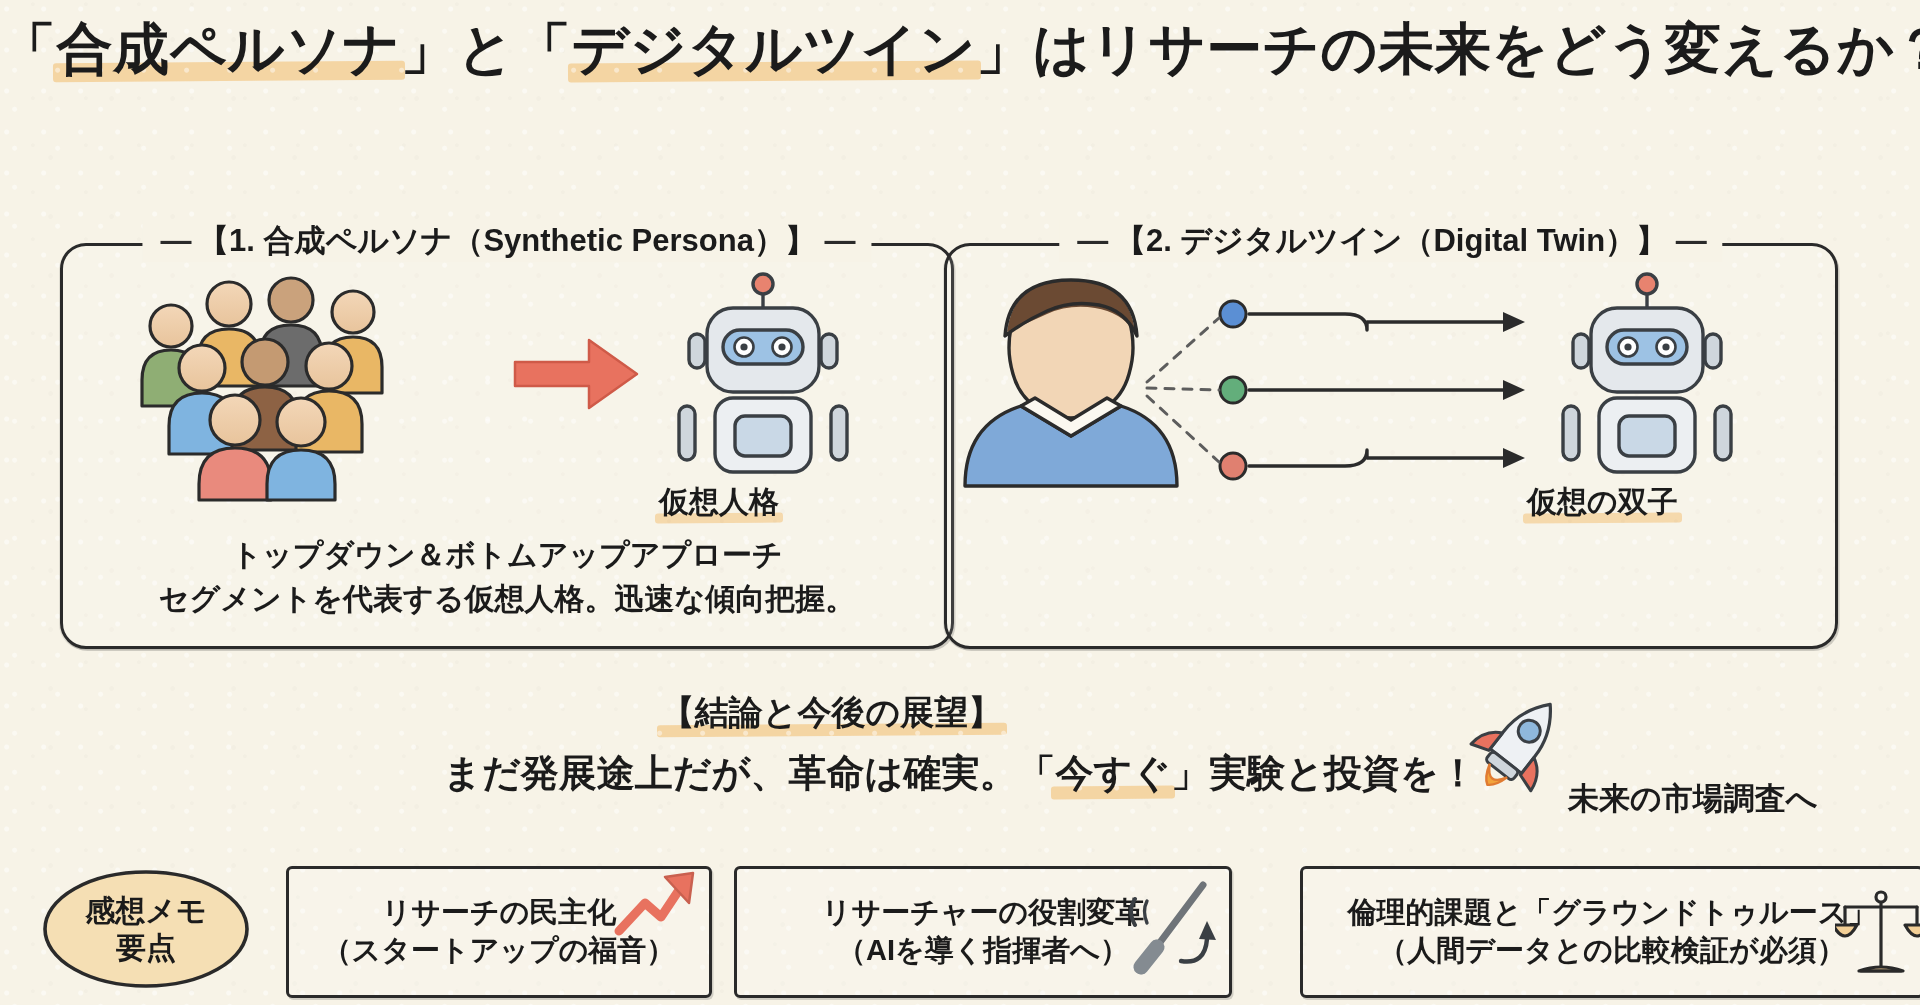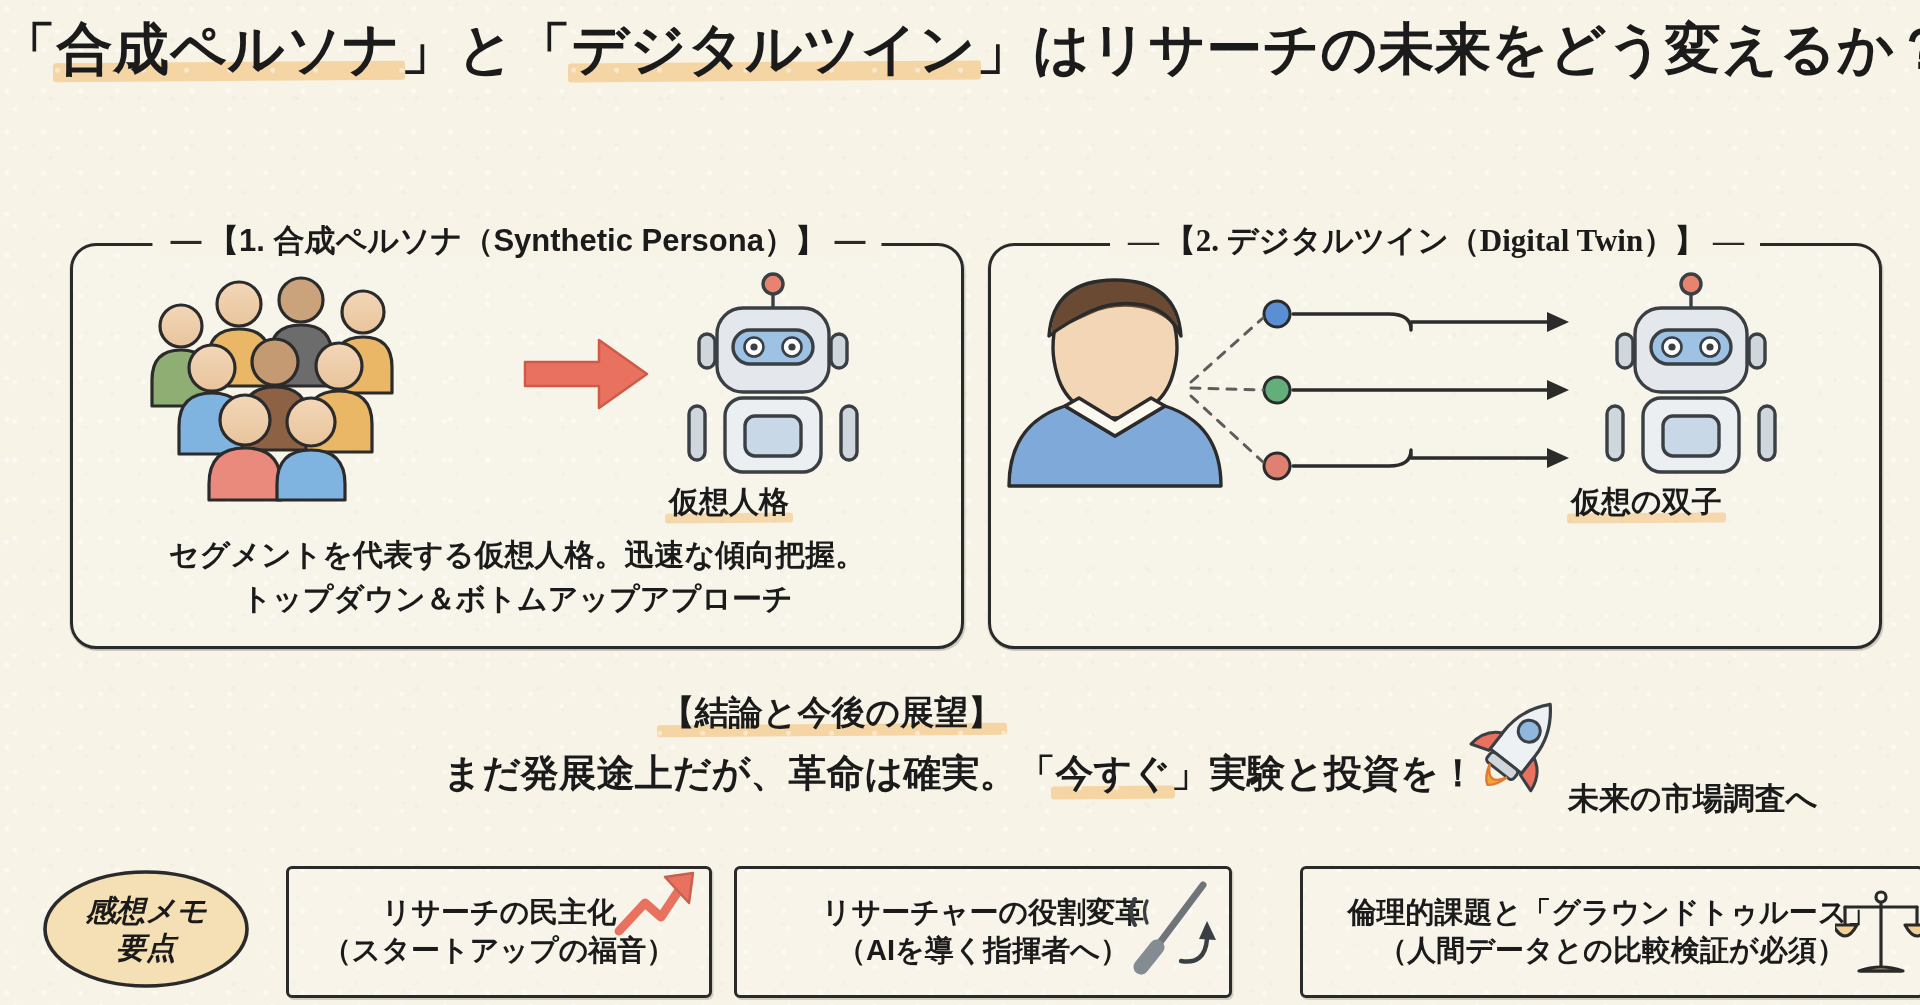--- a/index.html
+++ b/index.html
@@ -44,22 +44,22 @@
     font-size:34px;font-weight:700;letter-spacing:.5px;white-space:nowrap;
   }
 
   
   .panel{
     position:absolute;top:243px;height:400px;
     border:3.5px solid #2a2a2a;border-radius:26px;
     background:rgba(255,255,255,.10);
     box-shadow:1.5px 2px 0 rgba(40,40,40,.20), -1px 1px 0 rgba(40,40,40,.10);
   }
-  .panel.left{left:70px;width:888px;text-decoration:underline;}
-  .panel.right{left:988px;width:888px;font-family:Liberation Serif, serif;}
+  .panel.left{left:60px;width:888px;text-decoration:underline;}
+  .panel.right{left:944px;width:888px;}
   .panel-head{
     position:absolute;top:-26px;left:50%;transform:translateX(-50%);
     background:#f7f3e7;padding:0 18px;white-space:nowrap;
     font-size:31px;font-weight:700;
   }
   .panel-head .dash{color:#2a2a2a;font-weight:700;letter-spacing:-2px;}
 
   .art{position:absolute;top:24px;left:0;width:100%;height:232px;}
   .caption{
     position:absolute;left:18px;right:18px;bottom:26px;text-align:center;
@@ -83,21 +83,21 @@
     position:absolute;left:1568px;top:778px;font-size:31px;font-weight:700;white-space:nowrap;
   }
 
   
   .memo-oval{
     position:absolute;left:38px;top:866px;width:216px;height:126px;
   }
   .memo-oval .txt{
     position:absolute;inset:0;display:flex;flex-direction:column;
     align-items:center;justify-content:center;
-    font-size:30px;font-weight:700;line-height:1.24;text-align:center;font-style:italic;
+    font-size:30px;font-weight:700;line-height:1.24;text-align:center;
   }
   .memo-card{
     position:absolute;top:866px;height:126px;
     border:3.5px solid #2a2a2a;border-radius:6px;
     background:rgba(255,255,255,.14);
     box-shadow:1.5px 2px 0 rgba(40,40,40,.18);
   }
   .memo-card .lines{
     position:absolute;inset:0;display:flex;flex-direction:column;
     align-items:center;justify-content:center;
@@ -182,22 +182,22 @@
           <rect x="768" y="136" width="16" height="54" rx="8" fill="#cfd6dc"></rect>
         </g>
       </svg>
     </div>
 
     <div class="sublabel" style="left:596px;top:236px;">
       <span class="hl"><span>仮想人格</span></span>
     </div>
 
     <div class="caption">
+      <div>トップダウン＆ボトムアップアプローチ</div>
       <div>セグメントを代表する仮想人格。迅速な傾向把握。</div>
-      <div>トップダウン＆ボトムアップアプローチ</div>
     </div>
   </div>
 
   <div class="panel right">
     <div class="panel-head">
       <span class="dash">―</span>
       <span>【2. デジタルツイン（Digital Twin）】</span>
       <span class="dash">―</span>
     </div>
 

